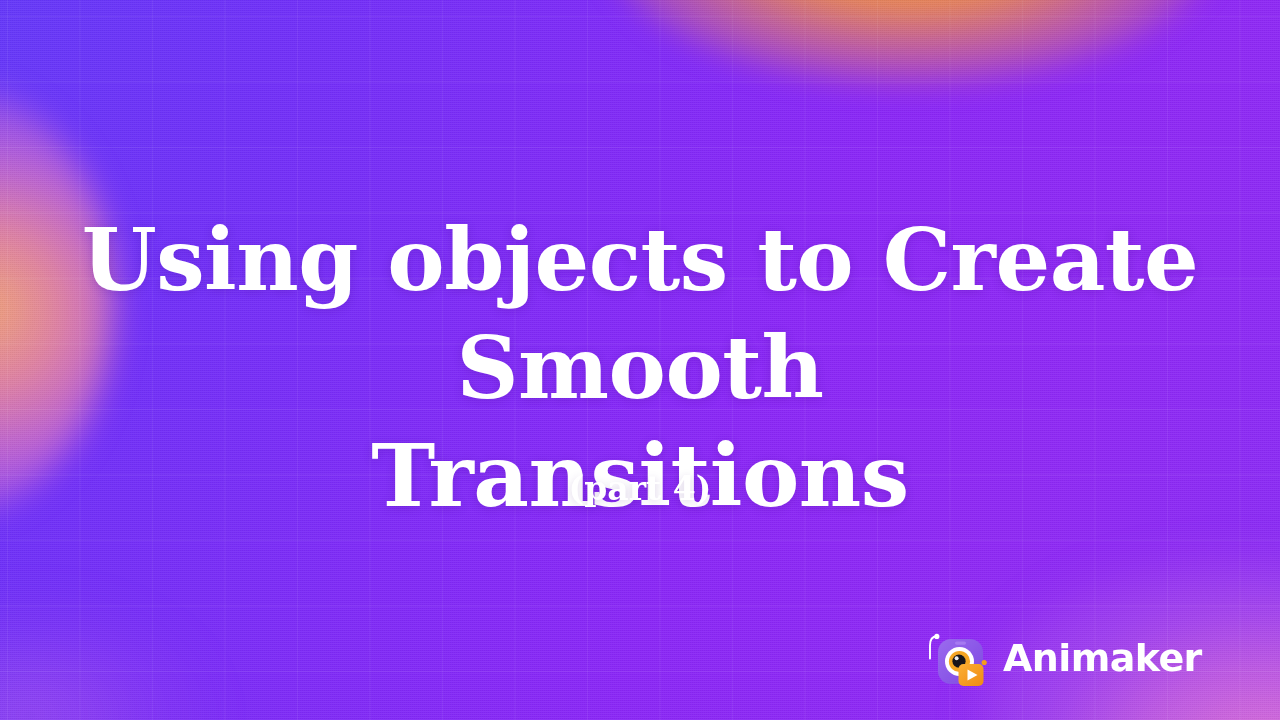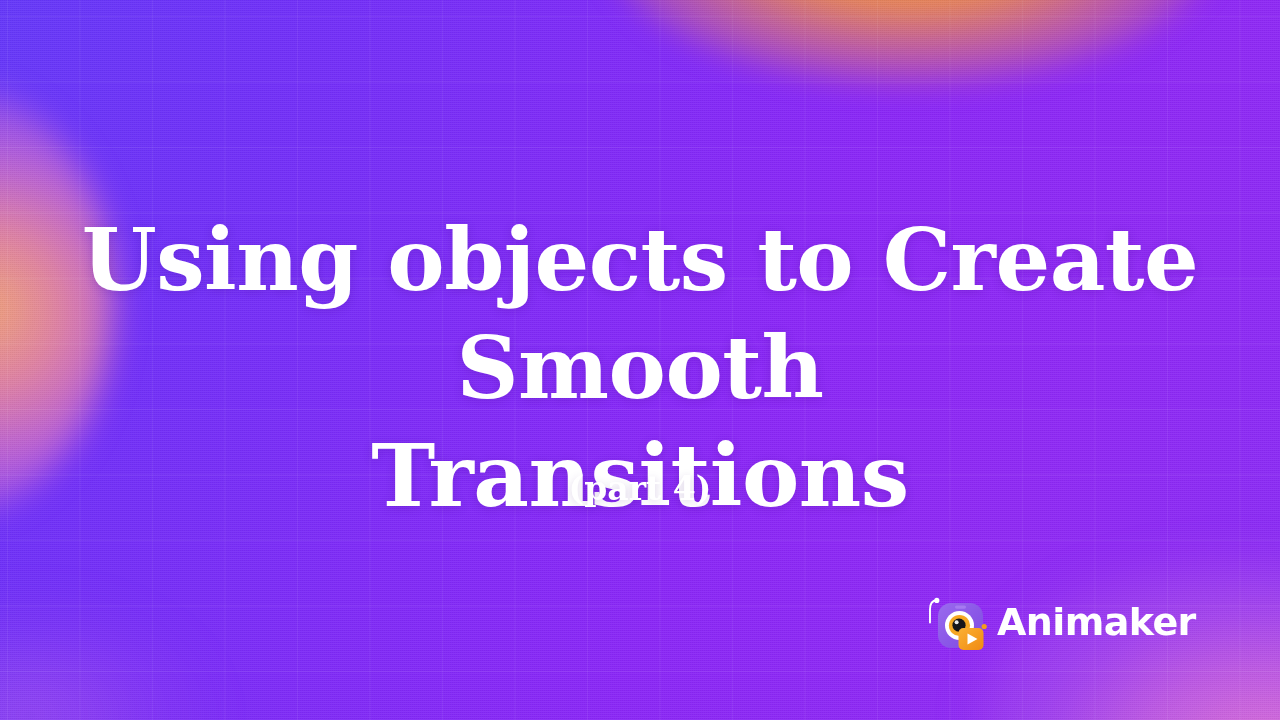--- a/index.html
+++ b/index.html
@@ -146,26 +146,26 @@
     font-size: 33px;
     line-height: 62px;
     color: #FFFFFF;
     text-shadow: 0 2px 8px rgba(60,10,120,0.18);
   }
 
   
   .logo {
     position: absolute;
     left: 925px;
-    top: 588px;
+    top: 624px;
     width: 240px;
     height: 66px;
     display: flex;
     align-items: center;
-    gap: 10px;
+    gap: 16px;
   }
 
   .logo-mark {
     width: 62px;
     height: 62px;
     position: relative;
     flex: 0 0 auto;
   }
 
   .logo-wordmark {

